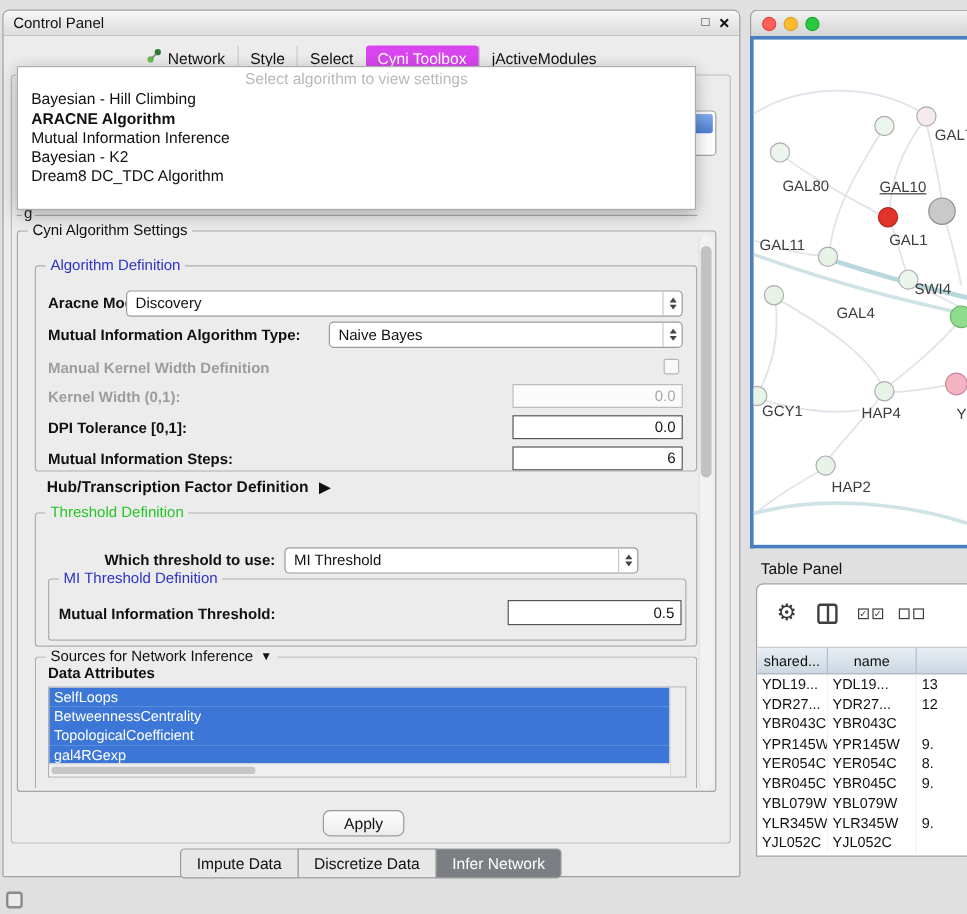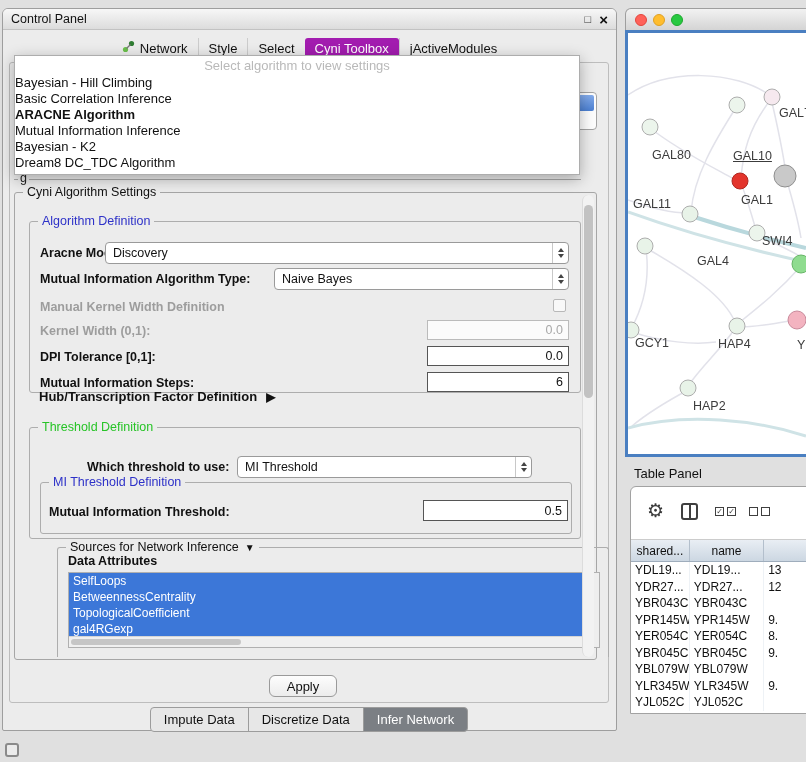--- a/index.html
+++ b/index.html
@@ -17,34 +17,34 @@
   .cp-controls .float{font-size:11px;color:#333;}
   .cp-controls .closex{font-size:15px;font-weight:bold;color:#111;line-height:13px;}
 
   .content-outline{position:absolute;left:9px;top:62px;width:600px;height:641px;
                    border:1px solid #bdbdbd;border-radius:3px;z-index:2;}
 
   .tabs{position:absolute;left:3px;top:36px;width:613px;height:24px;display:flex;
         justify-content:center;align-items:center;font-size:13px;z-index:3;}
   .tab{padding:3px 10px;display:flex;gap:5px;align-items:center;border-left:1px solid #cccccc;cursor:default;}
   .tab:first-child{border-left:none;}
-  .tab.selected{background:#a21caf;color:#fff;border-radius:3px;border-left:none;}
+  .tab.selected{background:#d946ef;color:#fff;border-radius:3px;border-left:none;}
 
   
   .hidden-groupline{position:absolute;left:14px;top:179px;width:567px;border-top:1px solid #a9a9a9;z-index:4;}
   .hidden-g{position:absolute;left:4px;top:-9px;background:#ececec;padding:0 2px;font-size:12.5px;color:#222;}
   .combo-fragment{position:absolute;left:570px;top:92px;width:27px;height:38px;background:#fdfdfd;
                   border:1px solid #a3a3a3;border-radius:4px;z-index:5;}
   .combo-fragment-blue{margin:2px;height:16px;background:linear-gradient(#84acec,#4c80d2);border-radius:2px;}
 
   
   .popup{position:absolute;left:14px;top:55px;width:566px;height:120px;background:#fff;
          border:1px solid #adadad;box-shadow:0 4px 14px rgba(0,0,0,.3);z-index:40;font-size:13px;padding-top:1px;}
   .popup-ph{height:18px;line-height:18px;text-align:center;color:#b9b9b9;}
-  .popup-item{height:16px;line-height:16px;padding-left:0;white-space:nowrap;}
+  .popup-item{height:16px;line-height:16px;padding-left:11px;white-space:nowrap;}
   .popup-item.bold{font-weight:bold;}
 
   
   .settings-box{position:absolute;left:14px;top:192px;width:583px;height:468px;border:1px solid #a6a6a6;
                 border-radius:3px;z-index:6;}
   .gtitle{position:absolute;top:-8px;left:8px;background:#ececec;padding:0 4px;font-size:12.5px;white-space:nowrap;}
   .t-blue{color:#2d31c8;} .t-green{color:#27c427;}
   .groupbox{position:absolute;border:1px solid #adadad;border-radius:3px;}
   .lbl{position:absolute;font-size:12.5px;font-weight:bold;white-space:nowrap;}
   .lbl.dis{color:#9d9d9d;}
@@ -52,21 +52,21 @@
          display:flex;align-items:center;padding-left:7px;}
   .combo .arrows{margin-left:auto;width:16px;align-self:stretch;border-left:1px solid #c8c8c8;
                  display:flex;flex-direction:column;align-items:center;justify-content:center;}
   .combo .arrows i{display:block;width:0;height:0;border:3.5px solid transparent;}
   .combo .arrows i.up{border-bottom:4.5px solid #444;margin-bottom:2px;}
   .combo .arrows i.down{border-top:4.5px solid #444;}
   .input{position:absolute;background:#fff;border:1px solid #555;font-size:12.5px;display:flex;
          align-items:center;justify-content:flex-end;padding-right:5px;}
   .input.dis{border-color:#bbb;color:#a8a8a8;background:#fbfbfb;}
   .checkbox{position:absolute;width:13px;height:13px;border:1.5px solid #b8b8b8;background:#f8f8f8;border-radius:2px;}
-  .hub-row{position:absolute;left:24px;top:196px;font-weight:bold;font-size:13px;display:flex;gap:9px;align-items:center;}
+  .hub-row{position:absolute;left:24px;top:205px;font-weight:bold;font-size:13px;display:flex;gap:9px;align-items:center;}
   .tri{font-size:12px;}
   .attr-list{position:absolute;left:10px;top:24px;width:532px;height:76px;background:#fff;border:1px solid #b0b0b0;overflow:hidden;}
   .attr-row{height:16px;line-height:16px;background:#3c77d8;color:#fff;font-size:12px;padding-left:4px;width:calc(100% - 13px);}
   .attr-vscroll{position:absolute;right:0;top:0;width:13px;height:100%;background:#eee;border-left:1px solid #d5d5d5;}
   .attr-hscroll{position:absolute;left:0;bottom:0;height:11px;width:calc(100% - 13px);background:#f0f0f0;border-top:1px solid #d5d5d5;}
   .attr-hthumb{position:absolute;left:2px;top:2px;width:170px;height:6px;background:#c6c6c6;border-radius:3px;}
   .vscroll{position:absolute;top:2px;right:2px;width:12px;height:462px;background:#f2f2f2;border-left:1px solid #dcdcdc;border-radius:6px;}
   .vthumb{position:absolute;top:10px;left:1px;width:9px;height:193px;background:#c2c2c2;border-radius:5px;}
 
   .btn{position:absolute;left:269px;top:675px;width:68px;height:22px;background:linear-gradient(#fdfdfd,#ececec);
@@ -159,21 +159,20 @@
   <div class="hidden-groupline">
     <span class="hidden-g">g</span>
   </div>
   <div class="combo-fragment">
     <div class="combo-fragment-blue"></div>
   </div>
 
   <div class="popup">
     <div class="popup-ph">Select algorithm to view settings</div>
     <div class="popup-item">Bayesian - Hill Climbing</div>
-    <div class="popup-item">Basic Correlation Inference</div>
     <div class="popup-item bold">ARACNE Algorithm</div>
     <div class="popup-item">Mutual Information Inference</div>
     <div class="popup-item">Bayesian - K2</div>
     <div class="popup-item">Dream8 DC_TDC Algorithm</div>
   </div>
 
   <div class="settings-box">
     <span class="gtitle">Cyni Algorithm Settings</span>
 
     <div class="groupbox" style="left:14px;top:28px;width:552px;height:172px;">
@@ -235,21 +234,21 @@
 
       <div class="groupbox" style="left:10px;top:54px;width:532px;height:52px;">
         <span class="gtitle t-blue">MI Threshold Definition</span>
         <span class="lbl" style="left:8px;top:22px;">Mutual Information Threshold:</span>
         <div class="input" style="left:382px;top:17px;width:145px;height:21px;">
           <span>0.5</span>
         </div>
       </div>
     </div>
 
-    <div class="groupbox" style="left:14px;top:354px;width:552px;height:110px;border-bottom:none;border-radius:3px 3px 0 0;margin-left:28px;">
+    <div class="groupbox" style="left:14px;top:354px;width:552px;height:110px;border-bottom:none;border-radius:3px 3px 0 0;">
       <span class="gtitle" style="display:flex;gap:6px;align-items:center;">
         <span>Sources for Network Inference</span>
         <span style="font-size:10px;">▼</span>
       </span>
       <span class="lbl" style="left:10px;top:6px;">Data Attributes</span>
 
       <div class="attr-list">
         <div class="attr-row">SelfLoops</div>
         <div class="attr-row">BetweennessCentrality</div>
         <div class="attr-row">TopologicalCoefficient</div>

